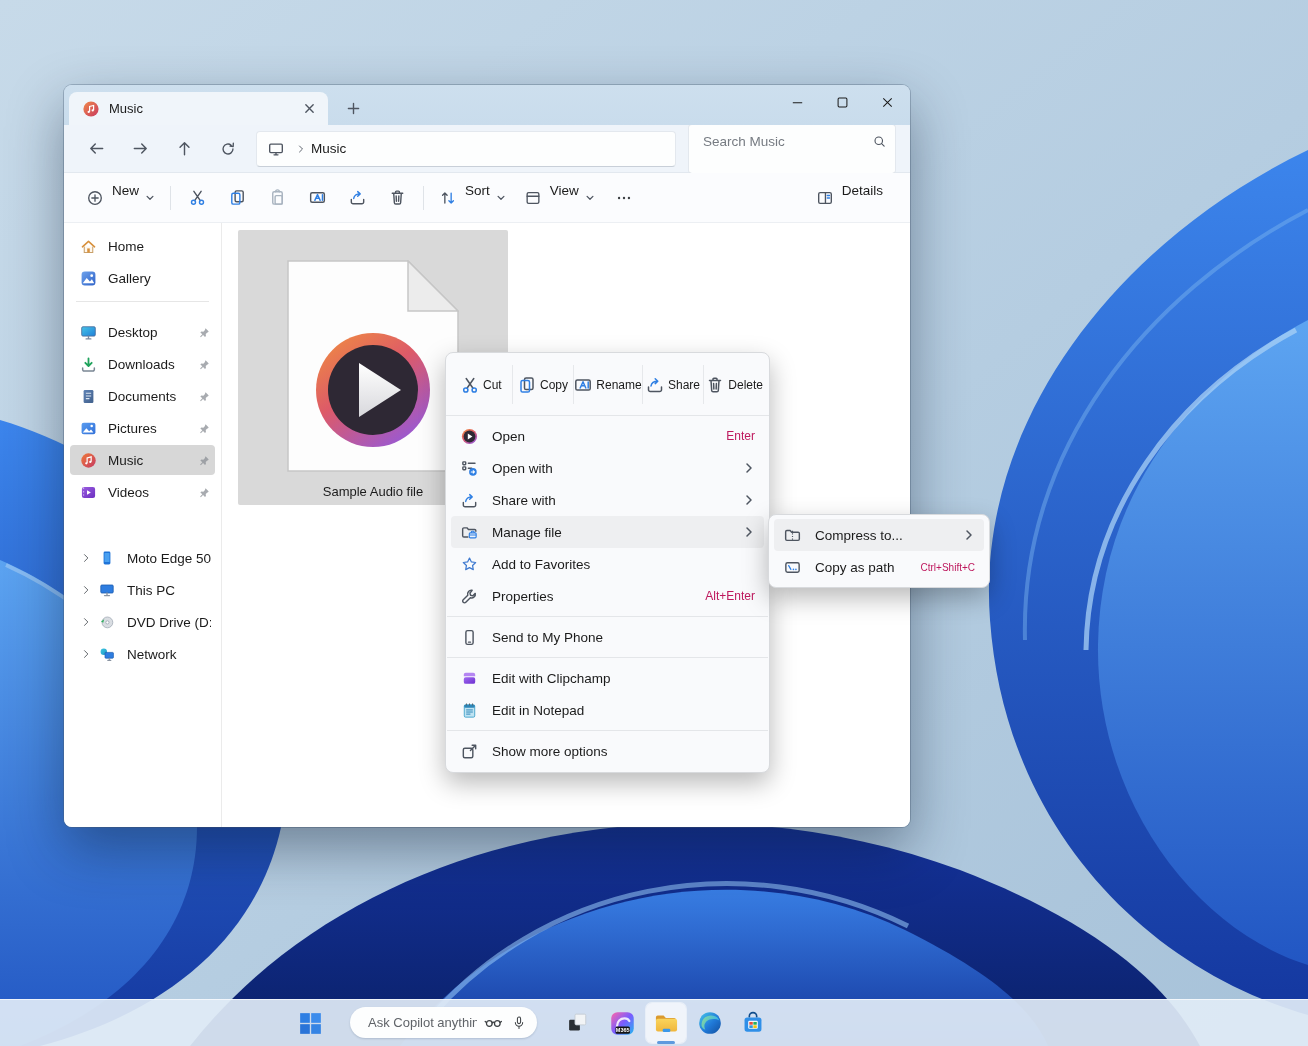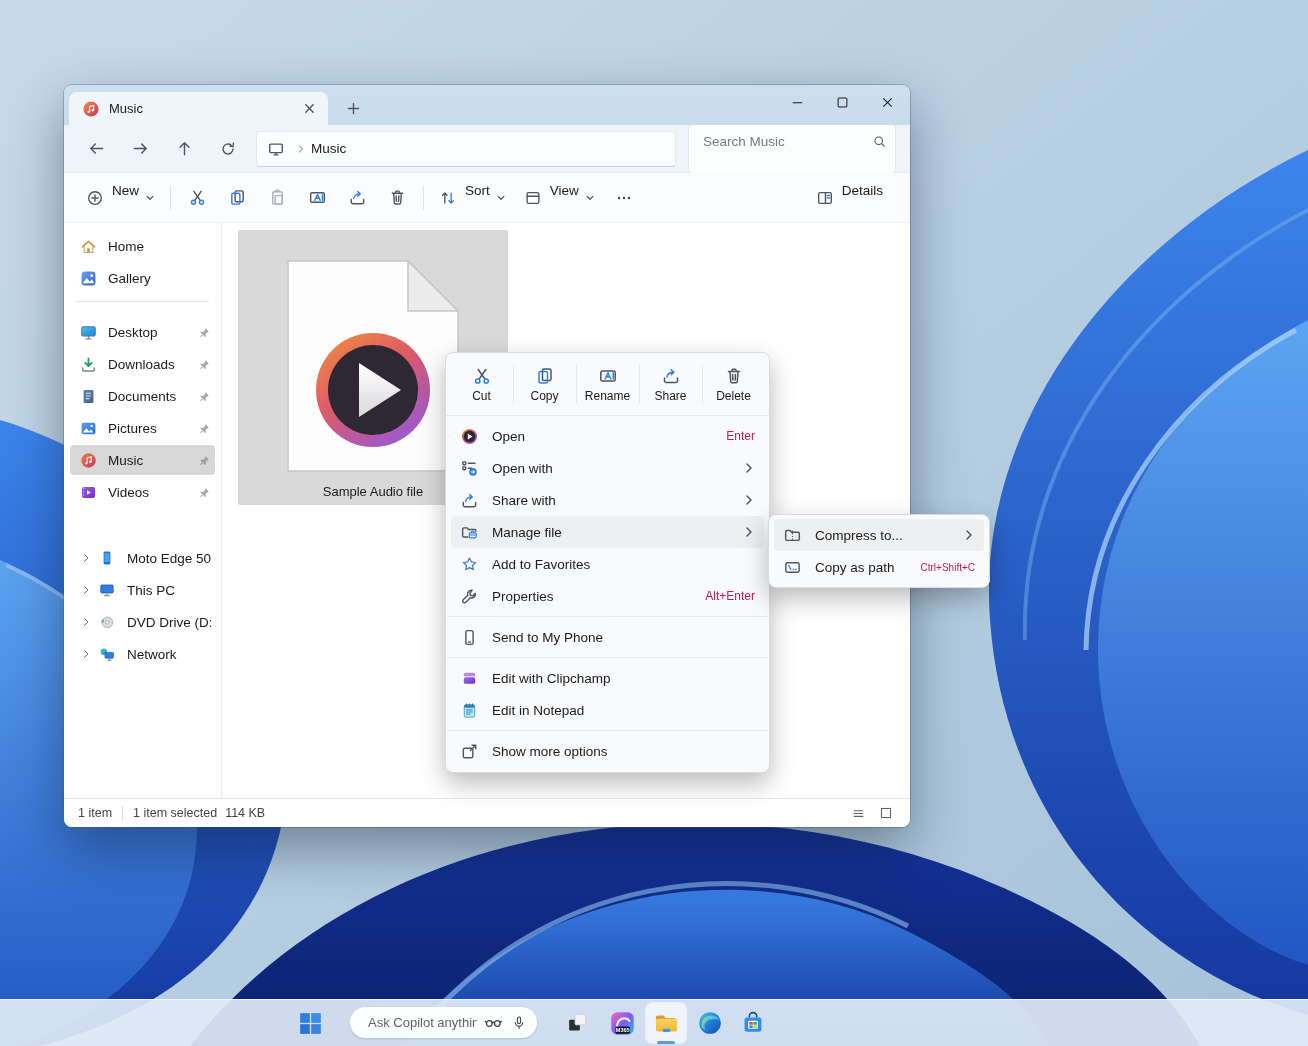--- a/index.html
+++ b/index.html
@@ -56,21 +56,21 @@
   .statusbar{height:28px;background:#fff;border-top:1px solid #e8e8e8;display:flex;align-items:center;
              padding:0 12px 0 14px;font-size:12.5px;color:#444;flex:none}
   .stsep{width:1px;height:14px;background:#dcdcdc;margin:0 10px}
   .stico{width:24px;height:22px;display:flex;align-items:center;justify-content:center;border-radius:4px;margin-left:4px}
 
   
   .menu{position:absolute;background:#f9fafc;border:1px solid #d8dadd;border-radius:8px;
         box-shadow:0 10px 26px rgba(0,0,0,.28);z-index:30;box-sizing:border-box;}
   .ctx{left:445px;top:352px;width:325px;padding-bottom:5px;}
   .qrow{height:57px;display:flex;align-items:stretch;padding:3px 4px 2px 4px;border-bottom:1px solid #e4e6e9;}
-  .qa{flex:1;display:flex;flex-direction:column;align-items:center;justify-content:center;gap:3px;border-radius:5px;
+  .qa{flex:1;display:flex;align-items:center;justify-content:center;gap:3px;border-radius:5px;
       font-size:12px;color:#1b1b1b;position:relative}
   .qa + .qa::before{content:"";position:absolute;left:0;top:9px;bottom:9px;width:1px;background:#e6e8eb}
   .mlist{padding-top:4px}
   .mrow{height:32px;margin:0 5px;border-radius:4px;display:flex;align-items:center;padding:0 9px;font-size:13.5px;}
   .mrow.hl{background:#eeeff1}
   .mrow .mi{width:19px;height:19px;margin-right:13px;flex:none}
   .mrow .ml{flex:1;white-space:nowrap}
   .msc{font-size:12px;color:#be185d;margin-left:10px}
   .mch{width:12px;height:12px;flex:none}
   .msep{height:1px;background:#e4e6e9;margin:4px 1px}
@@ -538,37 +538,20 @@
             <path d="M121 1 V51 H171 Z" fill="#ececec" stroke="#c6c6c6" stroke-width="1.5"></path>
             <circle cx="86" cy="130" r="57" fill="url(#ring)"></circle>
             <circle cx="86" cy="130" r="45" fill="#2e2834"></circle>
             <path d="M72 103 L114 130 L72 157 Z" fill="url(#tri)"></path>
           </svg>
           <span class="flabel">Sample Audio file</span>
         </div>
       </div>
     </div>
 
-    <div class="statusbar">
-      <span>1 item</span>
-      <span class="stsep"></span>
-      <span>1 item selected</span>
-      <span style="margin-left:8px">114 KB</span>
-      <span class="spacer"></span>
-      <span class="stico">
-        <svg width="15" height="15" viewBox="0 0 16 16">
-            <path d="M3 5 h10 M3 8 h10 M3 11 h10" stroke="#5f6368" stroke-width="1.2"></path>
-          </svg>
-        </span>
-      <span class="stico">
-        <svg width="14" height="14" viewBox="0 0 16 16">
-            <rect x="2.8" y="2.8" width="10.4" height="10.4" fill="none" stroke="#5f6368" stroke-width="1.2"></rect>
-          </svg>
-        </span>
-    </div>
   </div>
 
   <div class="menu ctx">
     <div class="qrow">
       <div class="qa">
         <svg width="20" height="20" viewBox="0 0 20 20">
             <path class="s" d="M6.2 3.5 L13 13.2 M13.8 3.5 L7 13.2"></path>
           <circle class="s sb" cx="5.8" cy="15" r="2.1"></circle>
             <circle class="s sb" cx="14.2" cy="15" r="2.1"></circle>
           </svg>

